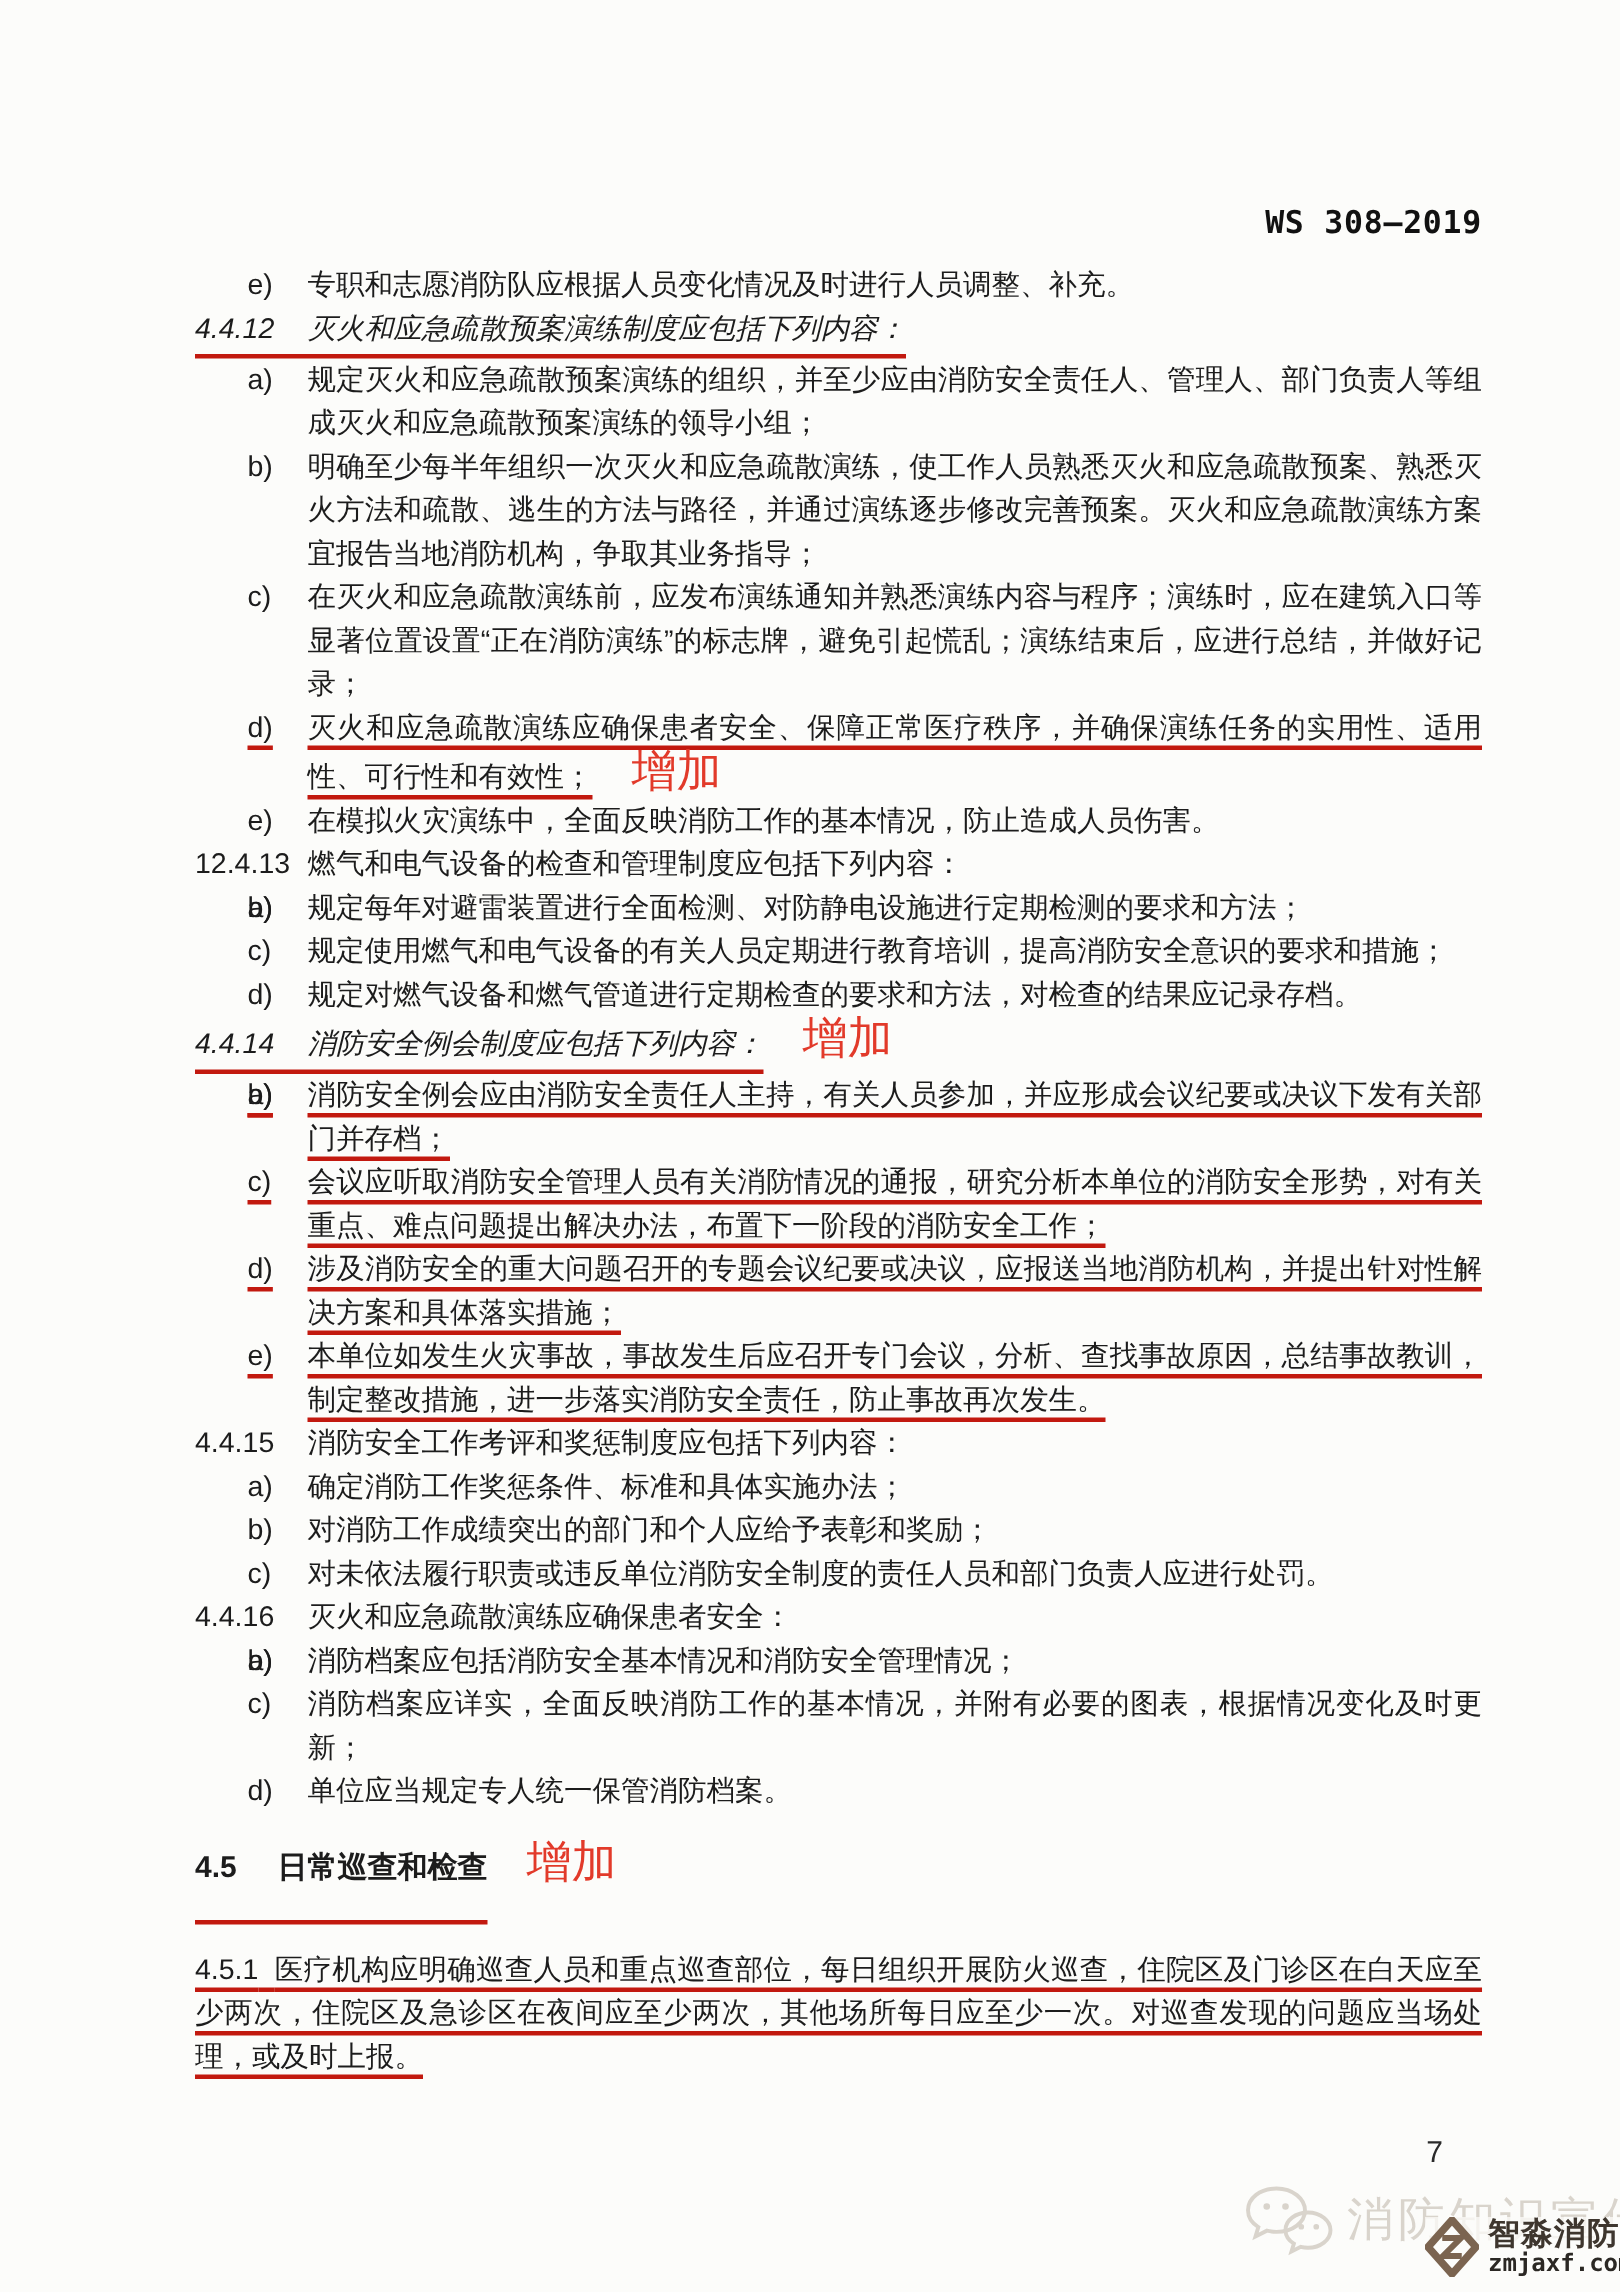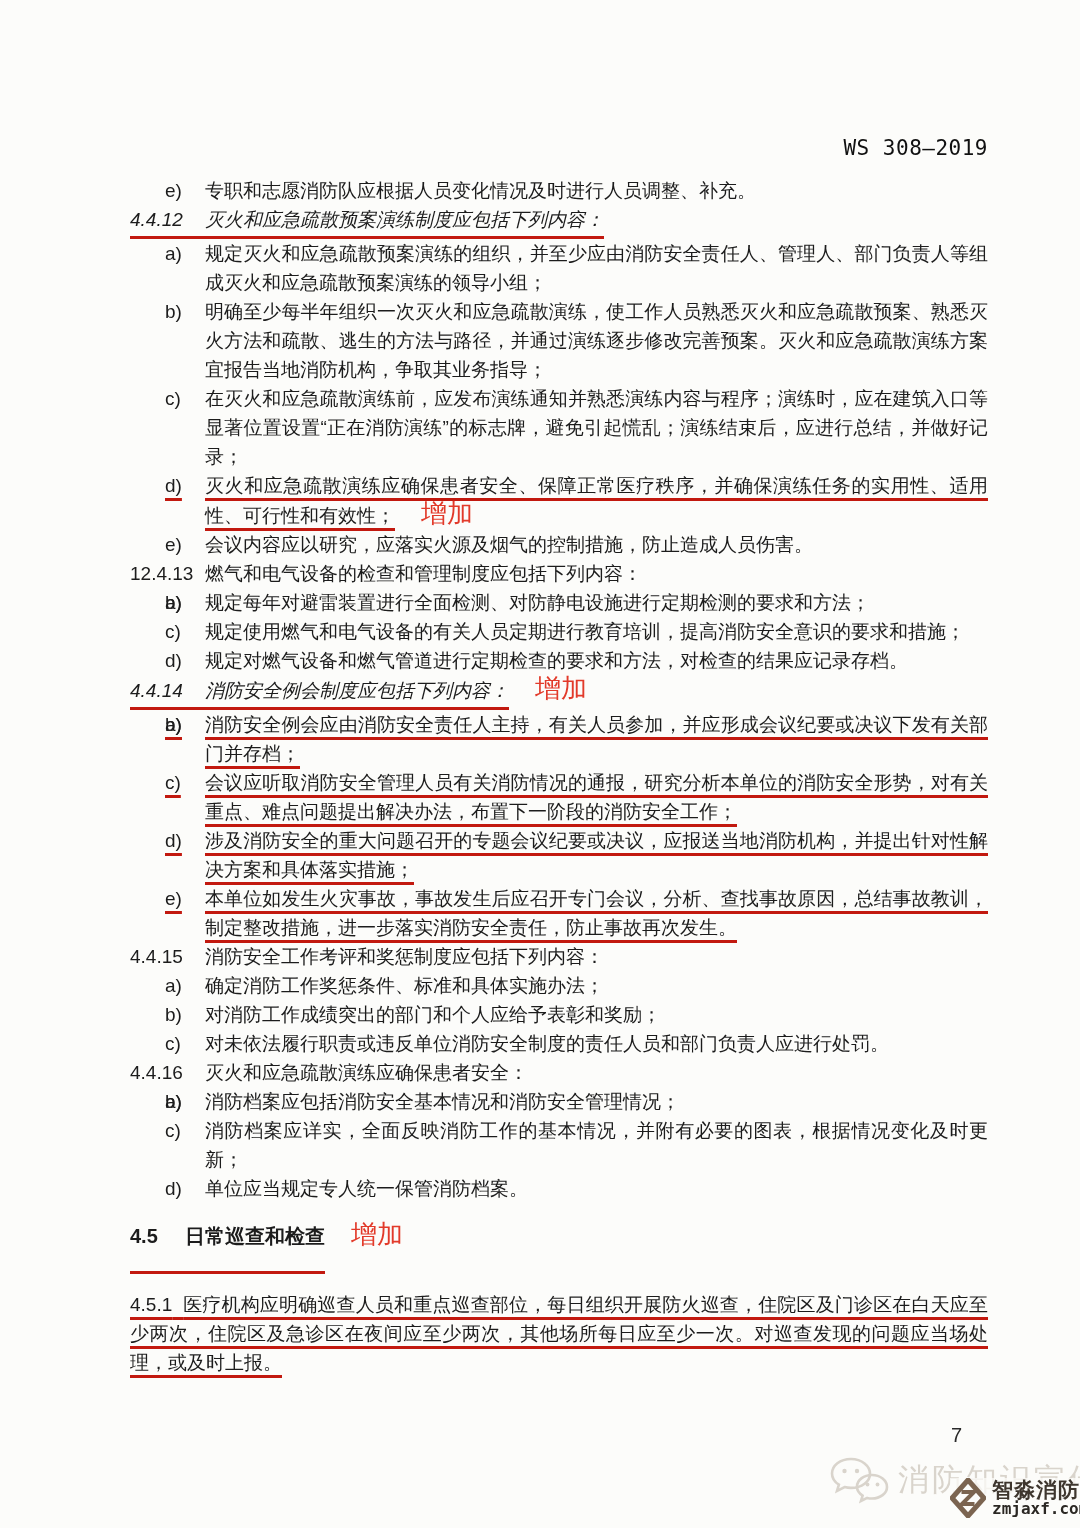--- a/index.html
+++ b/index.html
@@ -20,21 +20,21 @@
     font-family:"Liberation Sans",sans-serif;
     color:var(--ink);
     overflow:hidden;
   }
   .header{
     position:absolute;top:136px;left:130px;width:858px;
     text-align:right;
   }
   .std-code{
     font-family:"DejaVu Sans Mono",monospace;
-    font-size:21px;font-weight:400;letter-spacing:0.5px;color:#111;
+    font-size:21px;font-weight:700;letter-spacing:0.5px;color:#111;
   }
   .content{
     position:absolute;top:176px;left:130px;width:858px;
   }
   .row{
     position:relative;
     font-size:19px;line-height:29px;
     text-align:justify;
   }
   
@@ -69,21 +69,21 @@
   
   .row.item.u .marker,
   .row.item.u .txt{
     text-decoration:underline;
     text-decoration-color:var(--red);
     text-decoration-thickness:3px;
     text-underline-offset:6px;
   }
   .zengjia{
     color:var(--red-bright);
-    font-size:26px;
+    font-size:30px;
     font-weight:400;
     line-height:1;
     margin-left:26px;
     white-space:nowrap;
     text-decoration:none;
     display:inline-block;
   }
   
   .page-num{
     position:absolute;top:1424px;right:118px;
@@ -114,21 +114,21 @@
     <span class="std-code">WS 308—2019</span>
   </div>
 
   <div class="content">
       <div class="row item"><span class="marker">e)</span><span class="txt">专职和志愿消防队应根据人员变化情况及时进行人员调整、补充。</span></div>
       <div class="row section u"><span class="inner"><span class="marker">4.4.12</span><span class="txt">灭火和应急疏散预案演练制度应包括下列内容：</span></span></div>
       <div class="row item"><span class="marker">a)</span><span class="txt">规定灭火和应急疏散预案演练的组织，并至少应由消防安全责任人、管理人、部门负责人等组成灭火和应急疏散预案演练的领导小组；</span></div>
       <div class="row item"><span class="marker">b)</span><span class="txt">明确至少每半年组织一次灭火和应急疏散演练，使工作人员熟悉灭火和应急疏散预案、熟悉灭火方法和疏散、逃生的方法与路径，并通过演练逐步修改完善预案。灭火和应急疏散演练方案宜报告当地消防机构，争取其业务指导；</span></div>
       <div class="row item"><span class="marker">c)</span><span class="txt">在灭火和应急疏散演练前，应发布演练通知并熟悉演练内容与程序；演练时，应在建筑入口等显著位置设置“正在消防演练”的标志牌，避免引起慌乱；演练结束后，应进行总结，并做好记录；</span></div>
       <div class="row item u"><span class="marker">d)</span><span class="txt">灭火和应急疏散演练应确保患者安全、保障正常医疗秩序，并确保演练任务的实用性、适用性、可行性和有效性；</span><span class="zengjia">增加</span></div>
-      <div class="row item"><span class="marker">e)</span><span class="txt">会议内容应以研究，应落实火源及烟气的控制措施，防止造成人员伤害。</span></div>
+      <div class="row item"><span class="marker">e)</span><span class="txt">在模拟火灾演练中，全面反映消防工作的基本情况，防止造成人员伤害。</span></div>
       <div class="row section"><span class="inner"><span class="marker">12.4.13</span><span class="txt">燃气和电气设备的检查和管理制度应包括下列内容：</span></span></div>
       <div class="row item"><span class="marker">a)</span></div>
       <div class="row item"><span class="marker">b)</span><span class="txt">规定每年对避雷装置进行全面检测、对防静电设施进行定期检测的要求和方法；</span></div>
       <div class="row item"><span class="marker">c)</span><span class="txt">规定使用燃气和电气设备的有关人员定期进行教育培训，提高消防安全意识的要求和措施；</span></div>
       <div class="row item"><span class="marker">d)</span><span class="txt">规定对燃气设备和燃气管道进行定期检查的要求和方法，对检查的结果应记录存档。</span></div>
       <div class="row section u"><span class="inner"><span class="marker">4.4.14</span><span class="txt">消防安全例会制度应包括下列内容：</span></span><span class="zengjia">增加</span></div>
       <div class="row item u"><span class="marker">a)</span></div>
       <div class="row item u"><span class="marker">b)</span><span class="txt">消防安全例会应由消防安全责任人主持，有关人员参加，并应形成会议纪要或决议下发有关部门并存档；</span></div>
       <div class="row item u"><span class="marker">c)</span><span class="txt">会议应听取消防安全管理人员有关消防情况的通报，研究分析本单位的消防安全形势，对有关重点、难点问题提出解决办法，布置下一阶段的消防安全工作；</span></div>
       <div class="row item u"><span class="marker">d)</span><span class="txt">涉及消防安全的重大问题召开的专题会议纪要或决议，应报送当地消防机构，并提出针对性解决方案和具体落实措施；</span></div>

